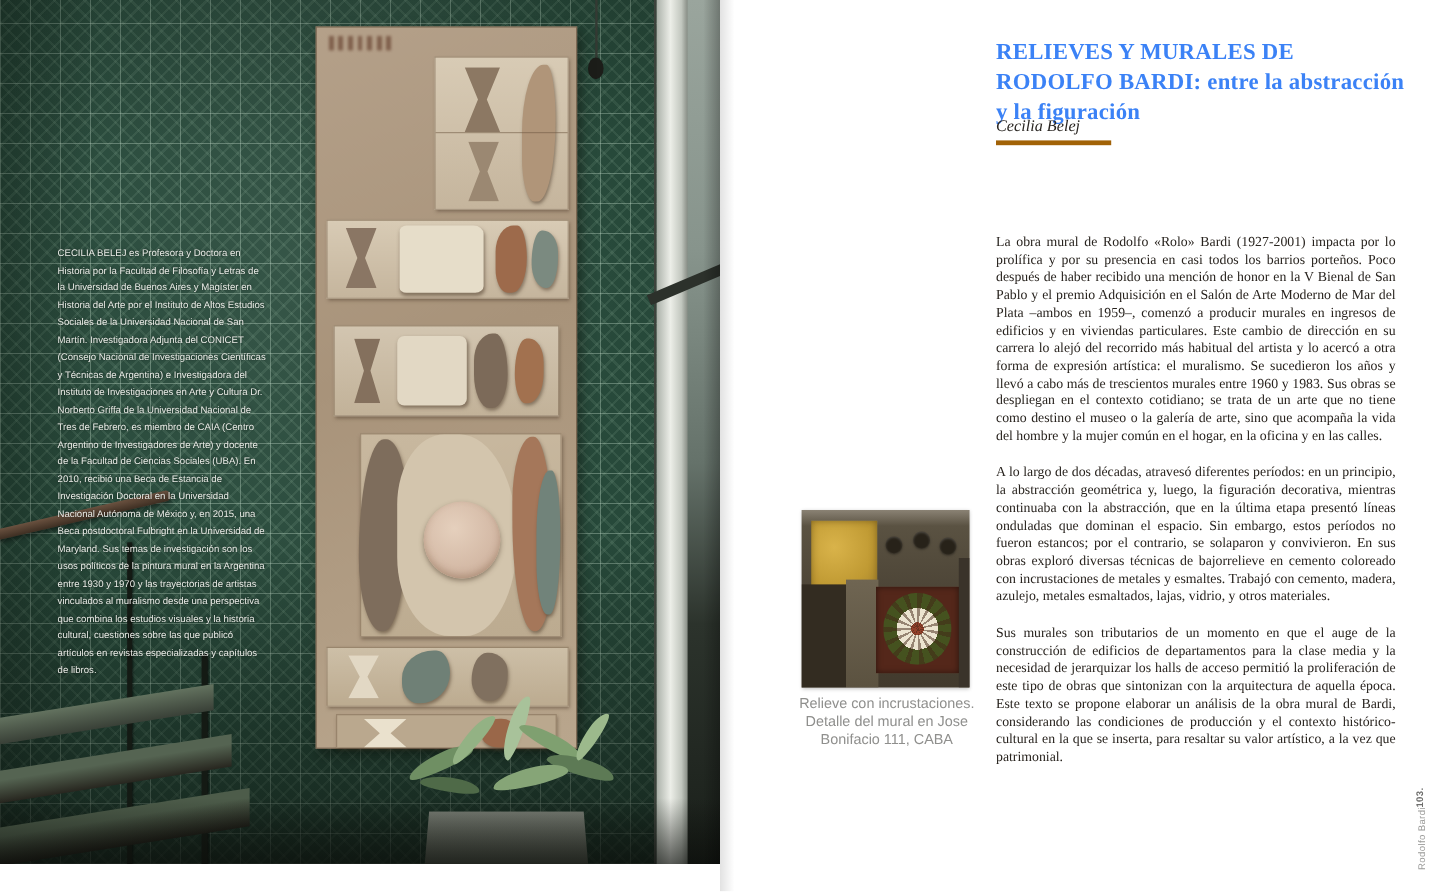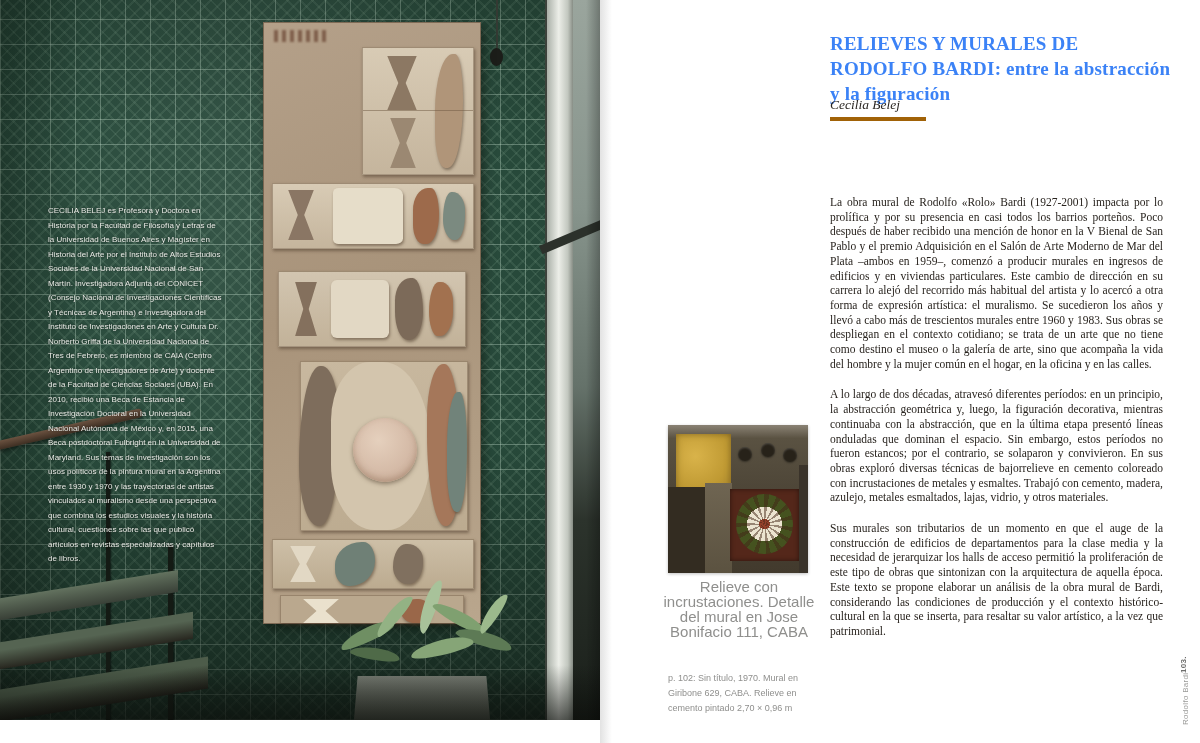--- a/index.html
+++ b/index.html
@@ -80,21 +80,21 @@
   .fig-rightcol{position:absolute;left:131px;top:40px;width:9px;height:108px;background:#3a332a;}
   .fig-hole{position:absolute;width:14px;height:14px;border-radius:50%;background:#272219;
     box-shadow:inset 0 1px 2px rgba(255,255,255,0.18), 0 1px 2px rgba(0,0,0,0.4);}
   .fig-rosette-sq{position:absolute;left:62px;top:64px;width:69px;height:72px;background:#54271a;
     box-shadow:inset 0 0 5px rgba(0,0,0,0.5);}
   .fig-rosette{position:absolute;left:6px;top:5px;width:57px;height:60px;border-radius:50%;
     background:
       repeating-conic-gradient(rgba(66,38,22,0.5) 0deg 9deg, rgba(0,0,0,0) 9deg 24deg),
       radial-gradient(circle,#93402a 0 13%,#ece4d0 13% 42%,#45521f 42% 75%,#4a2414 75% 100%);}
   .fig-caption{position:absolute;left:58px;top:579px;width:162px;text-align:center;
-    font-family:"Liberation Sans",sans-serif;font-size:15px;line-height:15px;color:#8f8f8d;}
+    font-family:"Liberation Sans",sans-serif;font-size:12px;line-height:15px;color:#8f8f8d;}
   .bottom-caption{position:absolute;left:68px;top:671px;width:135px;
     font-family:"Liberation Sans",sans-serif;font-size:9px;line-height:15px;color:#8f8f8d;}
   .folio{position:absolute;right:9px;top:641px;height:84px;
     writing-mode:vertical-rl;transform:rotate(180deg);
     font-family:"Liberation Sans",sans-serif;font-size:8px;color:#9a9a98;
     display:flex;align-items:center;letter-spacing:0.3px;white-space:nowrap;}
   .folio .num{font-weight:bold;color:#6e6e6c;margin-left:3px;}
 </style>
 </head>
 <body>
@@ -196,21 +196,20 @@
       <div class="fig-hole" style="left:70px;top:22px;"></div>
       <div class="fig-hole" style="left:93px;top:18px;"></div>
       <div class="fig-hole" style="left:115px;top:23px;"></div>
       <div class="fig-rosette-sq">
         <div class="fig-rosette"></div>
       </div>
     </div>
 
     <div class="fig-caption">Relieve con incrustaciones. Detalle del mural en Jose Bonifacio 111, CABA</div>
 
-    <div class="bottom-caption">p. 102: Sin título, 1970. Mural en Giribone 629, CABA. Relieve en cemento pintado 2,70 × 0,96 m</div>
 
     <div class="folio">
       <span>Rodolfo Bardi</span>
       <span class="num">103.</span>
     </div>
   </div>
 
 </div>
 
 </body></html>

